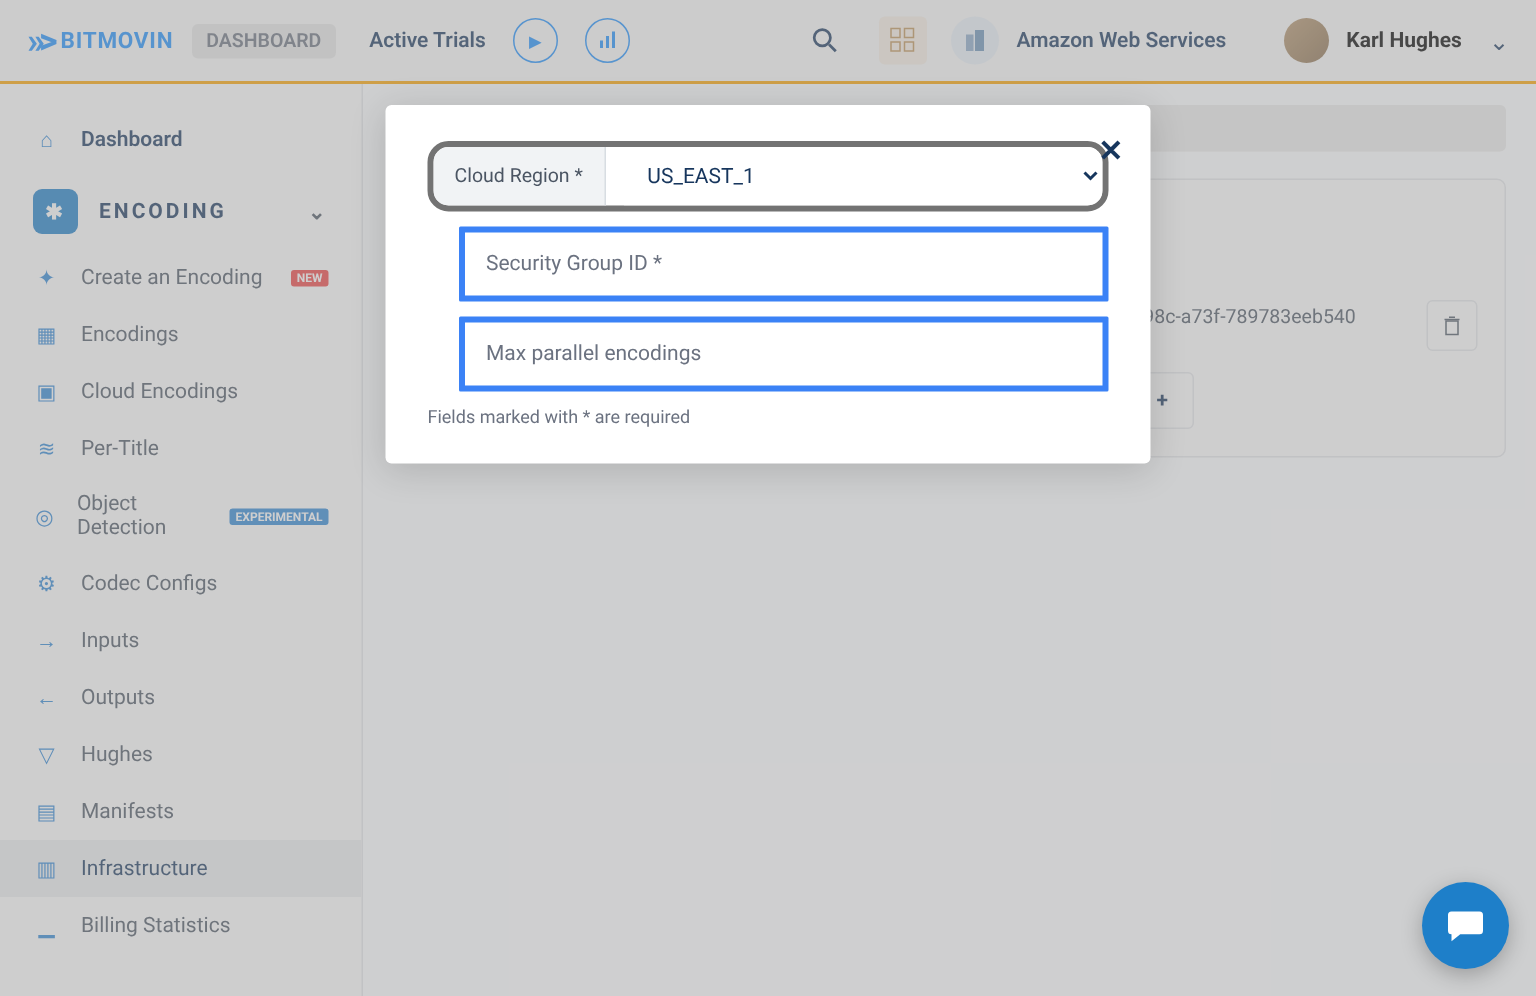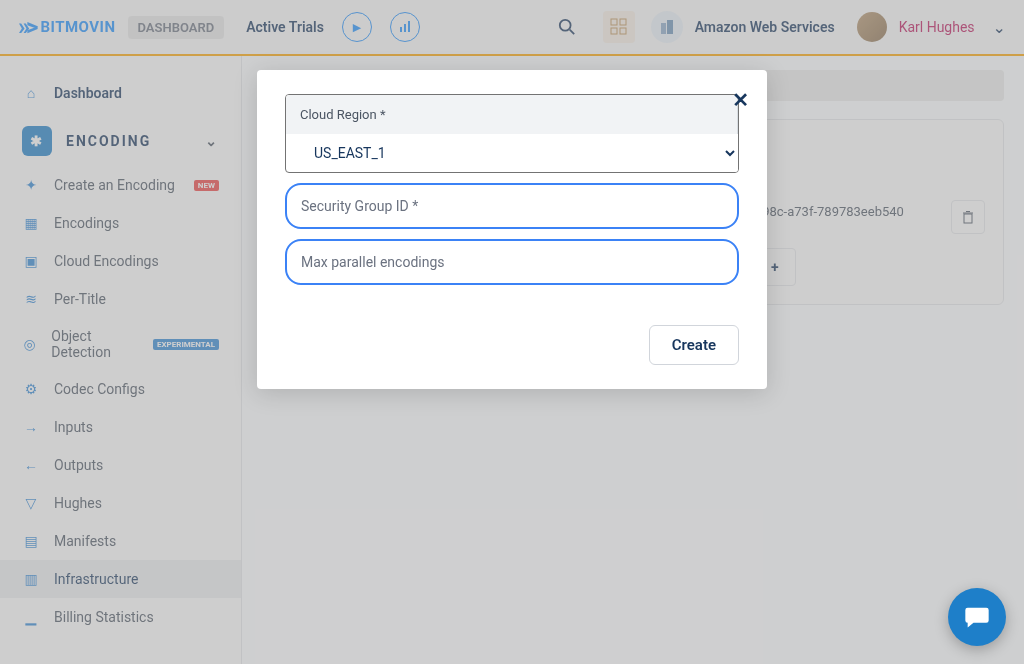--- a/index.html
+++ b/index.html
@@ -10,23 +10,23 @@
 .logo { display: flex; align-items: center; gap: 6px; }
 .logo-arrows { color: #1e90ff; font-size: 24px; font-weight: bold; letter-spacing: -4px; }
 .logo-text { color: #1e90ff; font-weight: 700; font-size: 15px; letter-spacing: 0.5px; }
 .dash-chip { background: #e8e8e8; color: #6b7280; padding: 4px 10px; border-radius: 4px; font-size: 13px; font-weight: 600; }
 .active-trials { color: #17365d; font-weight: 600; font-size: 14px; margin-left: 10px; }
 .circ-icon { width: 30px; height: 30px; border: 1.5px solid #1e90ff; border-radius: 50%; display: flex; align-items: center; justify-content: center; color: #1e90ff; margin-left: 6px; font-size: 11px; }
 .top-spacer { flex: 1; }
 .top-icon { width: 32px; height: 32px; display: flex; align-items: center; justify-content: center; color: #4b5563; margin: 0 4px; }
 .top-icon.box { background: #f8f0e5; border-radius: 4px; }
 .aws-building { width: 32px; height: 32px; background:#eaf2f9; border-radius:50%; display:flex; align-items:center; justify-content:center; color:#4b7aa8; }
-.aws-text { color: #17365d; font-weight: 600; font-size: 14px; margin-right: 10px; }
+.aws-text { color: #17365d; font-weight: 600; font-size: 14px; margin-right: 26px; }
 .avatar { width: 30px; height: 30px; border-radius: 50%; background: linear-gradient(135deg,#b8976f,#8b6f4e); }
-.username { color: #be185d; font-weight: 400; font-size: 14px; }
+.username { color: #000000; font-weight: 700; font-size: 14px; }
 .chev { color: #17365d; margin-left: 6px; }
 
 
 .body-row { display: flex; height: calc(100% - 56px); }
 
 
 .sidebar { width: 242px; background: #fff; border-right: 1px solid #e5e7eb; padding-top: 18px; overflow-y: auto; }
 .nav-item { display: flex; align-items: center; gap: 14px; padding: 10px 22px; color: #4b5563; font-size: 14px; cursor: pointer; }
 .nav-item.dash { font-weight: 600; color: #17365d; }
 .nav-item .icn { width: 18px; height: 18px; display: flex; align-items: center; justify-content: center; color: #2f86d6; font-size: 14px; }
@@ -50,24 +50,24 @@
 .rs-row { display:flex; align-items: flex-start; justify-content: space-between; margin-top:8px; }
 .trash { width:34px; height:34px; border:1px solid #e5e7eb; border-radius:4px; display:flex; align-items:center; justify-content:center; color:#4b5563; }
 .add-region-btn { margin-top: 14px; border: 1px solid #e5e7eb; border-radius: 4px; padding: 10px 16px; display: inline-flex; align-items: center; gap: 10px; color: #17365d; font-weight: 600; font-size: 14px; }
 .add-region-btn .plus { font-weight: 700; }
 
 
 .overlay { position: absolute; inset: 0; background: rgba(160,160,160,0.45); display: flex; align-items: flex-start; justify-content: center; padding-top: 70px; }
 .modal { width: 510px; background: #fff; border-radius: 4px; padding: 24px 28px 24px; position: relative; box-shadow: 0 4px 24px rgba(0,0,0,0.15); }
 .modal h3 { color: #17365d; font-size: 22px; font-weight: 700; margin-bottom: 24px; }
 .modal .close { position: absolute; top: 18px; right: 18px; font-size: 20px; color: #17365d; cursor: pointer; font-weight: 700; }
-.field-row { display: flex; border: 1px solid #737373; border-radius: 4px; margin-bottom: 10px; overflow: hidden; flex-direction: column; }
+.field-row { display: flex; border: 4px solid #737373; border-radius: 14px; margin-bottom: 10px; overflow: hidden; }
 .field-row .lbl { background: #f1f3f5; color: #4b5563; font-size: 13px; padding: 12px 14px; border-right: 1px solid #d8dde2; white-space: nowrap; }
 .field-row select { flex: 1; border: none; padding: 10px 12px; font-size: 14px; color: #17365d; background: #fff; outline: none; appearance: auto; margin-left: 12px; }
-.input-row { border: 2px solid #3b82f6; border-radius: 16px; margin-bottom: 10px; }
+.input-row { border: 4px solid #3b82f6; border-radius: 1px; margin-bottom: 10px; margin-left: 21px; }
 .input-row input { width: 100%; border: none; padding: 13px 14px; font-size: 14px; color: #4b5563; outline: none; background: transparent; border-radius: 4px; }
 .input-row input::placeholder { color: #6b7280; }
 .req-note { color: #6b7280; font-size: 12px; margin-top: 10px; }
 .modal-actions { display: flex; justify-content: flex-end; margin-top: 40px; }
 .create-btn { border: 1px solid #d1d5db; background: #fff; color: #17365d; font-weight: 600; font-size: 15px; padding: 10px 22px; border-radius: 6px; cursor: pointer; }
 
 
 .fab { position: absolute; bottom: 18px; right: 18px; width: 58px; height: 58px; border-radius: 50%; background: #1e7fc9; display: flex; align-items: center; justify-content: center; color: #fff; box-shadow: 0 4px 14px rgba(0,0,0,0.25); }
 .fab svg { width: 28px; height: 28px; }
 
@@ -230,24 +230,22 @@
       </select>
     </div>
 
     <div class="input-row">
       <input type="text" placeholder="Security Group ID *" style="">
     </div>
     <div class="input-row">
       <input type="text" placeholder="Max parallel encodings" style="">
     </div>
 
-
-    <div class="modal-actions">
-      <button class="create-btn">Create</button>
-    </div>
+    <div class="req-note">Fields marked with * are required</div>
+
   </div>
 </div>
 
 <div class="fab">
   <svg viewBox="0 0 24 24">
       <path fill="#fff" d="M4 4h16a2 2 0 0 1 2 2v9a2 2 0 0 1-2 2H9l-5 4v-4a2 2 0 0 1-2-2V6a2 2 0 0 1 2-2z"></path>
     </svg>
 </div>
 
 </body></html>

